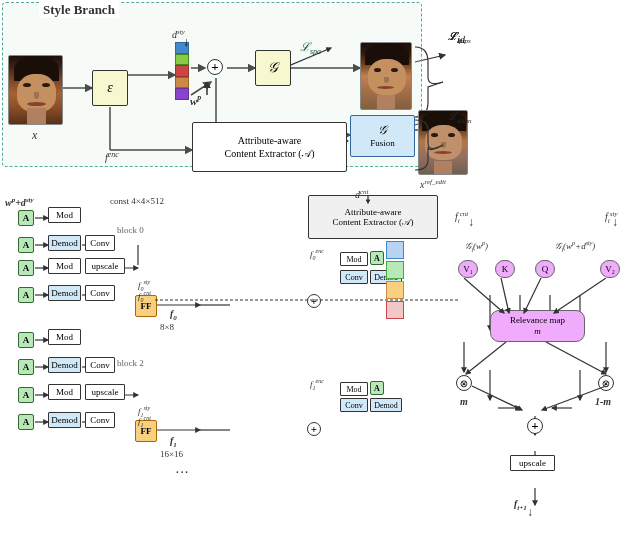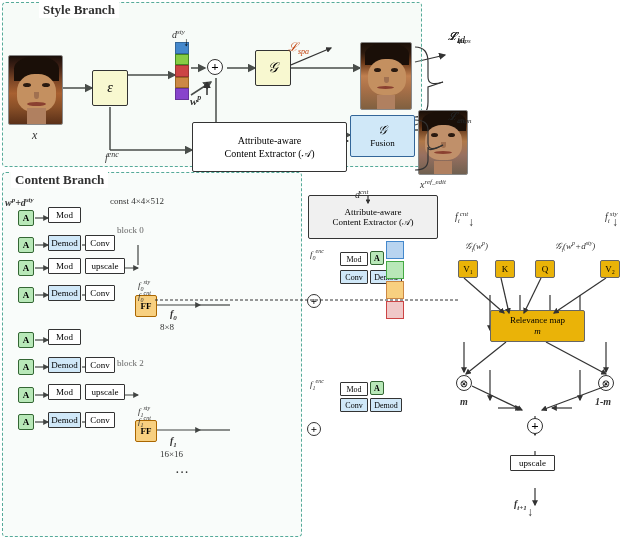--- a/index.html
+++ b/index.html
@@ -147,22 +147,23 @@
       background: #b8d4f0;
       border-color: #336699;
     }
 
     .box-orange {
       background: #f8d080;
       border-color: #aa6600;
     }
 
     .box-gray {
-      background: #eab308;
+      background: #f0abfc;
       border-color: #666;
+      border-radius: 9px;
     }
 
     .box-light-blue {
       background: #d0e8f8;
       border-color: #336699;
     }
 
     
     .loss-text {
       position: absolute;
@@ -416,21 +417,21 @@
         <marker id="arr2" markerWidth="5" markerHeight="5" refX="4" refY="2.5" orient="auto">
           <path d="M0,0 L5,2.5 L0,5 Z" fill="#333"></path>
         </marker>
       </defs>
   </svg>
 
   <div class="encoder-box" style="left:255px; top:50px; width:36px; height:36px; background:#f8f8d0;">
     <span style="font-size:14px; font-style:italic; font-family:cursive;">𝒢</span>
   </div>
 
-  <span class="loss-text" style="left:288px; top:38px; font-size:12px; font-style:italic; color:#c2410c;">ℒ<sub style="font-size:8px;">spa</sub></span>
+  <span class="loss-text" style="left:300px; top:38px; font-size:12px; font-style:italic; color:#14532d;">ℒ<sub style="font-size:8px;">spa</sub></span>
 
   <svg style="position:absolute;left:291px;top:45px;width:50px;height:25px;">
     <line x1="0" y1="20" x2="40" y2="3" stroke="#333" stroke-width="1.2" marker-end="url(#arr3)"></line>
     <defs>
         <marker id="arr3" markerWidth="5" markerHeight="5" refX="4" refY="2.5" orient="auto">
           <path d="M0,0 L5,2.5 L0,5 Z" fill="#333"></path>
         </marker>
       </defs>
   </svg>
 
@@ -498,23 +499,20 @@
 
   <svg style="position:absolute;left:413px;top:115px;width:38px;height:60px;">
     <path d="M2,5 Q15,5 15,15 L15,28 Q15,38 30,30" stroke="#333" stroke-width="1.2" fill="none"></path>
     <path d="M2,55 Q15,55 15,45 L15,32 Q15,38 30,30" stroke="#333" stroke-width="1.2" fill="none"></path>
   </svg>
 
   <div class="box" style="left:192px; top:122px; width:155px; height:50px; font-size:10px; text-align:center; line-height:1.3; background:#fff; border:1.5px solid #333;">
     <span>Attribute-aware<br>Content Extractor (𝒜)</span>
   </div>
 
-  <div class="content-branch-region">
-    <span class="content-branch-label">Content Branch</span>
-  </div>
 
   <span class="label" style="left:110px; top:196px; font-size:9px;">const 4×4×512</span>
 
   <span class="label-italic" style="left:5px; top:196px; font-size:10px; font-weight:bold; font-style:italic;">w<sup style="font-size:7px;">p</sup>+d<sup style="font-size:7px;">sty</sup></span>
 
   <span class="label" style="left:117px; top:225px; font-size:9px; color:#666;">block 0</span>
 
   <span class="label" style="left:117px; top:358px; font-size:9px; color:#666;">block 2</span>
 
   <div class="A-box" style="left:18px; top:210px;">A</div>

